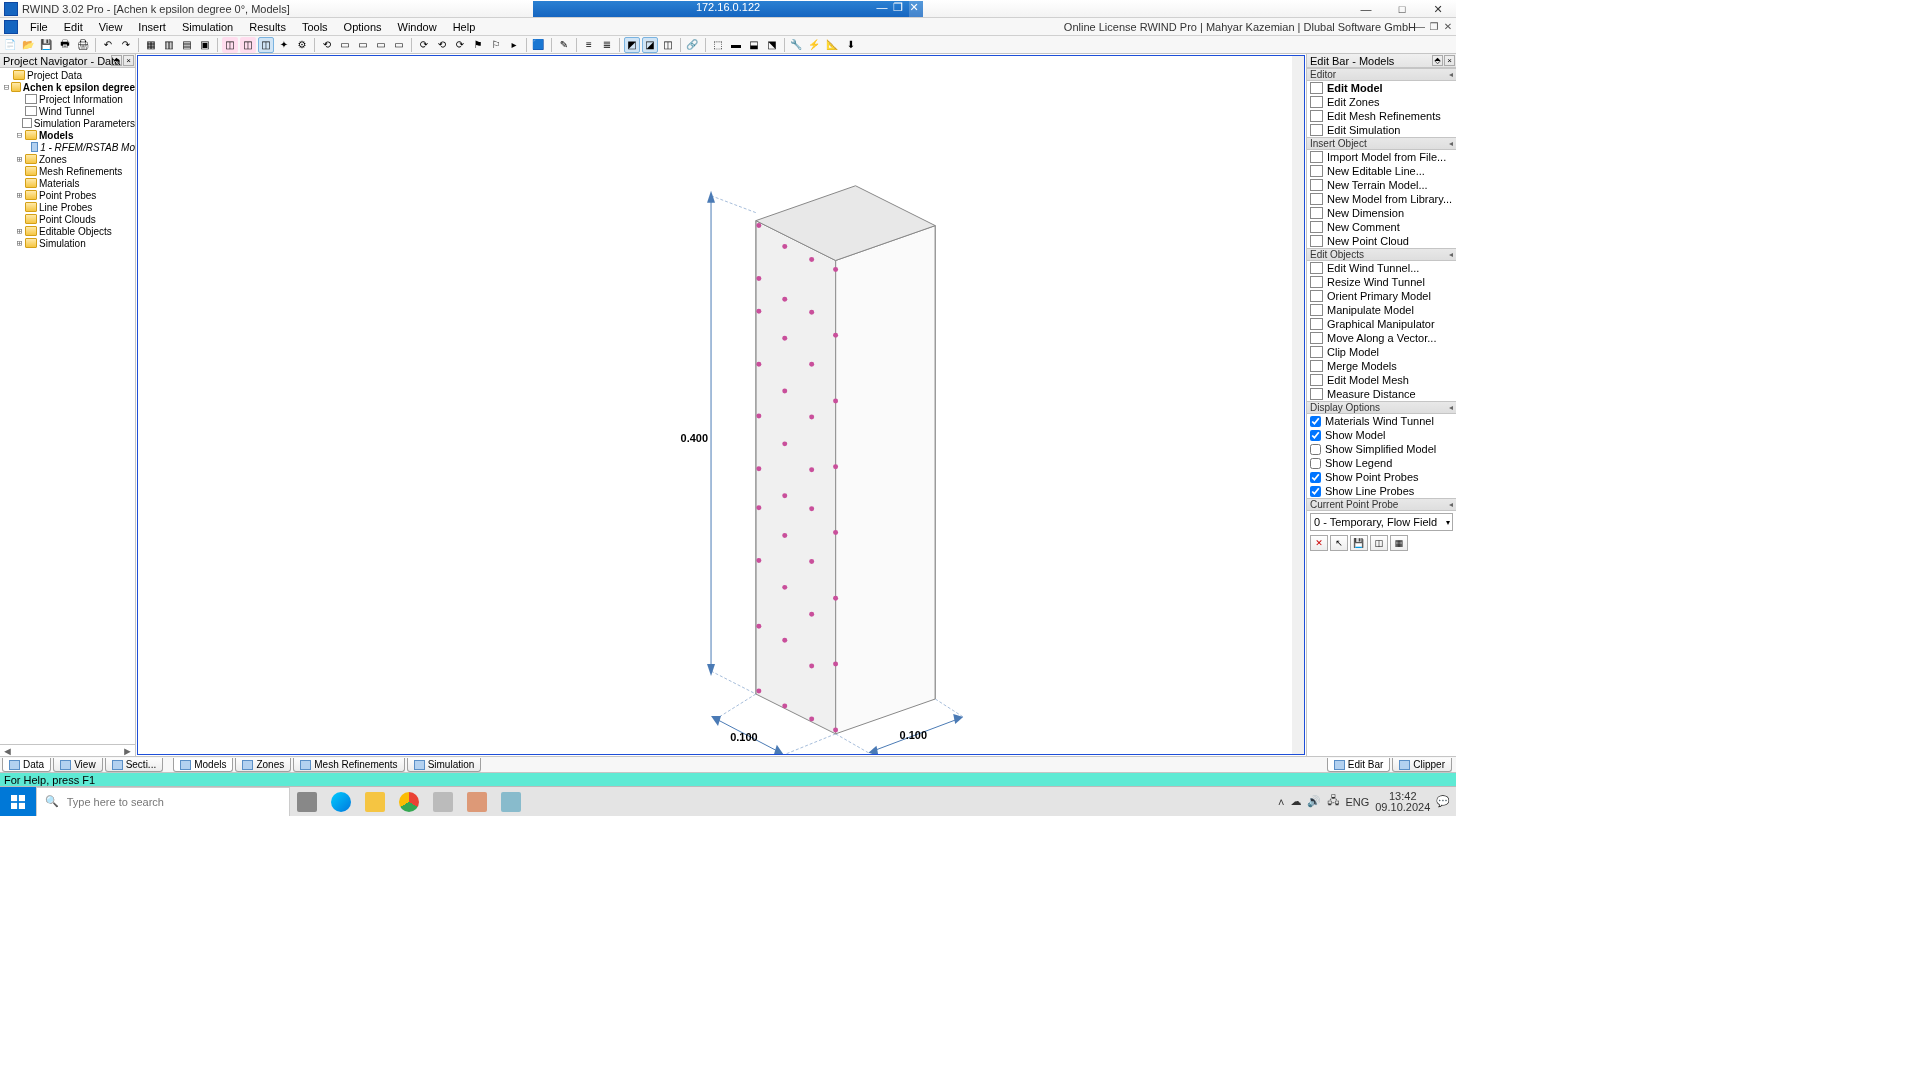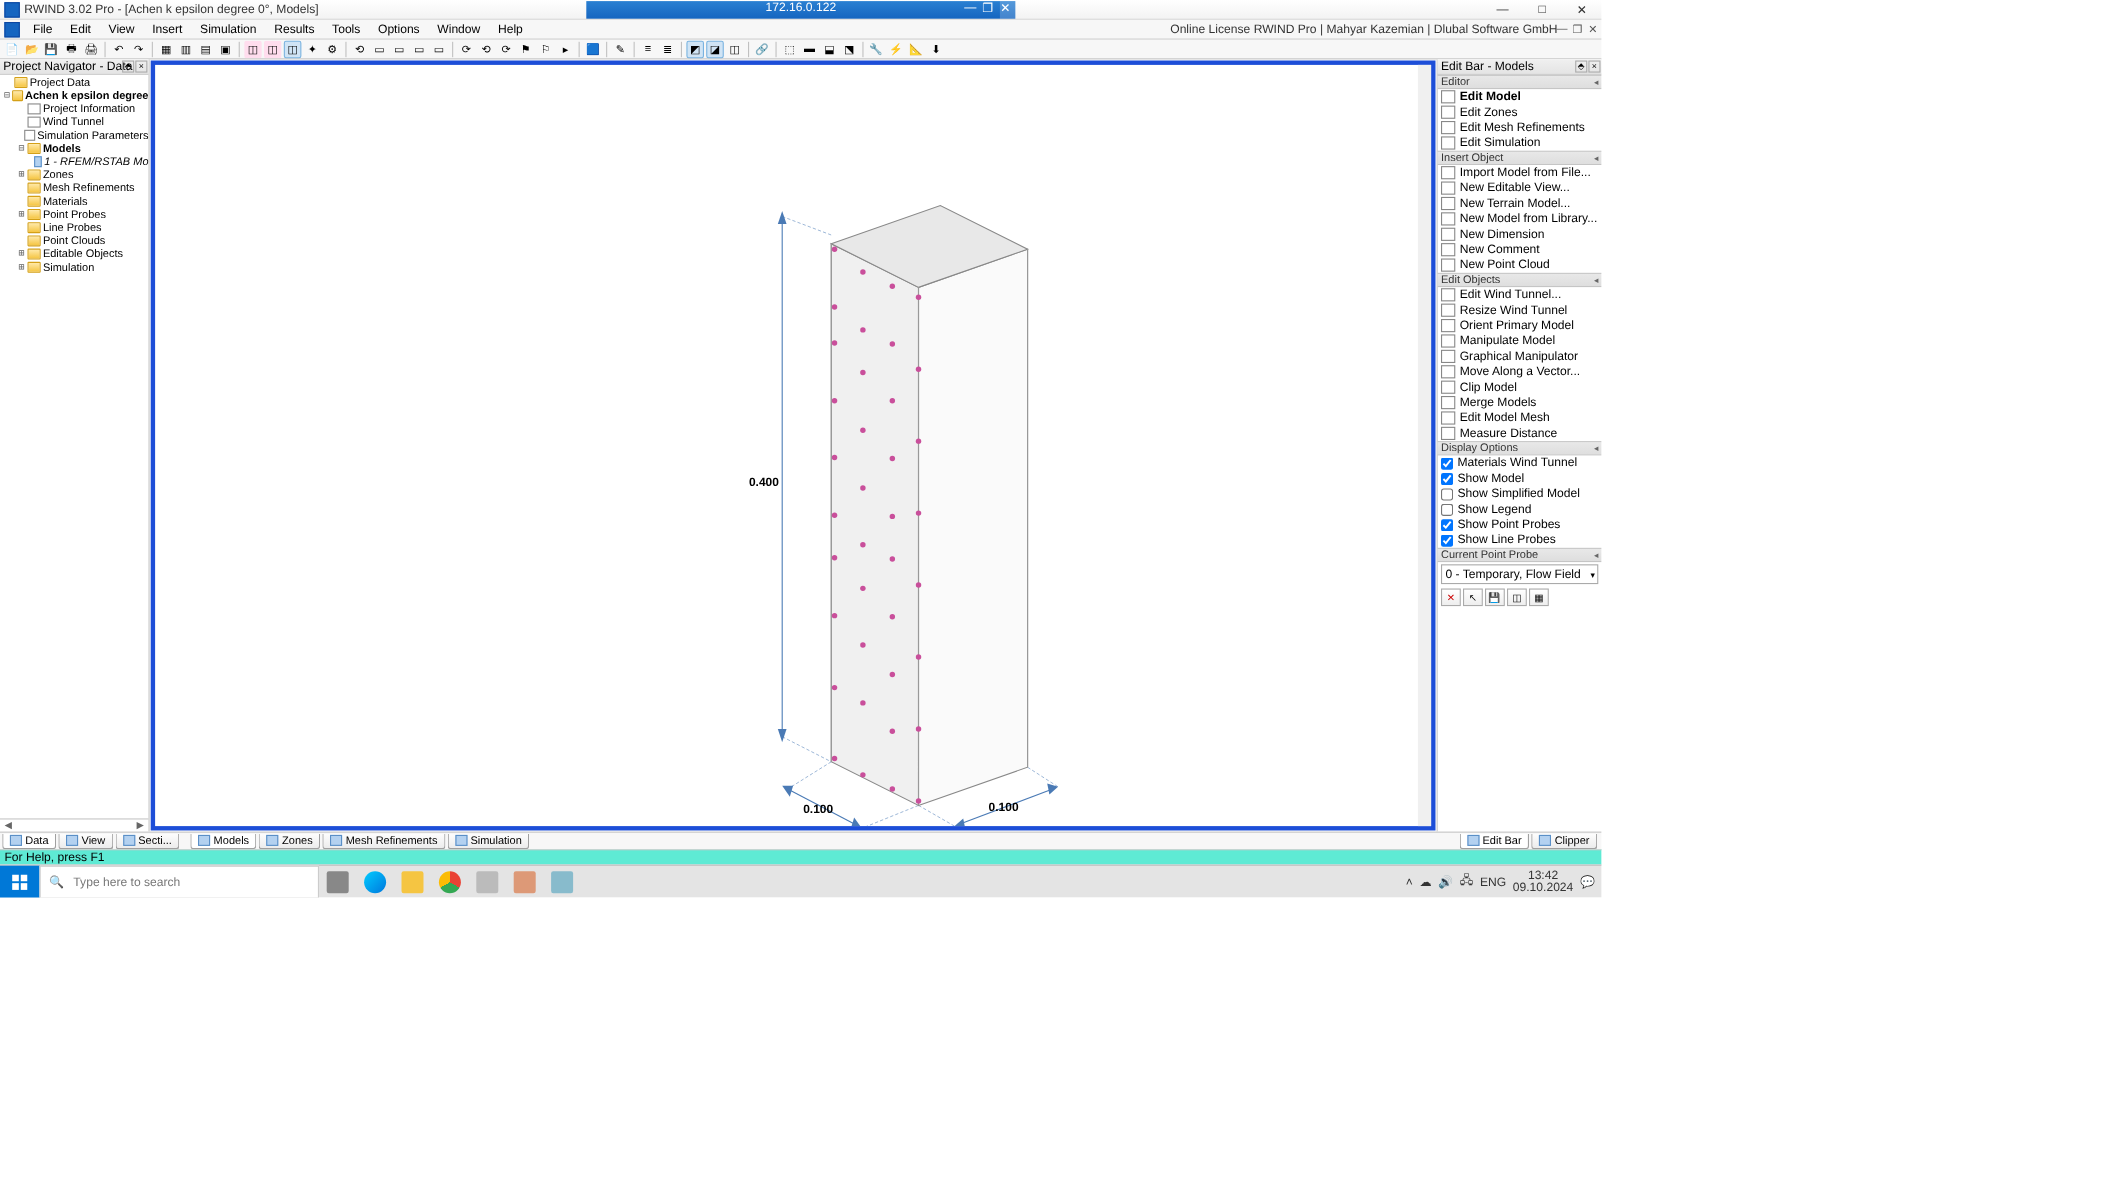--- a/index.html
+++ b/index.html
@@ -44,39 +44,39 @@
 .tree-row .ico { width:12px; height:10px; margin-right:2px; display:inline-block;}
 .ico.folder{ background:linear-gradient(#ffe9a8,#f5c542); border:1px solid #d4a017; border-radius:1px;}
 .ico.folder-open{ background:linear-gradient(#ffe9a8,#f5c542); border:1px solid #d4a017; border-radius:1px;}
 .ico.page{ background:#fff; border:1px solid #888;}
 .ico.model{ background:#b3d1f0; border:1px solid #5a8fc7;}
 .tree-row.bold .lbl{ font-weight:bold;}
 .tree-row .lbl { font-size:10px; }
 .left-scroll { height:12px; border-top:1px solid #c5c5c5; display:flex; align-items:center; justify-content:space-between; padding:0 2px; font-size:9px; color:#666;}
 
 
-.viewport { flex:1; background:#fff; position:relative; border:4px solid #1d4ed8; margin:1px;}
+.viewport { flex:1; background:#fff; position:relative; border:1px solid #1d4ed8; margin:1px;}
 .viewport svg { width:100%; height:100%;}
 .vp-scroll-v { position:absolute; right:0; top:0; bottom:0; width:12px; background:#f0f0f0;}
 
 
 .rightpanel{ width:150px; background:#fff; border-left:1px solid #c5c5c5; display:flex; flex-direction:column;}
 .section-hdr{ height:13px; background:linear-gradient(#e8e8e8,#dedede); border-top:1px solid #c5c5c5; border-bottom:1px solid #c5c5c5; display:flex; align-items:center; padding:0 3px; font-size:10px; color:#333; position:relative;}
 .section-hdr .arr{ position:absolute; right:3px; font-size:8px; color:#666;}
 .r-item{ height:14px; display:flex; align-items:center; padding:0 3px; font-size:10px;}
 .r-item .rico{ width:13px; height:12px; margin-right:4px; display:inline-block; border:1px solid #888; background:#fff;}
 .r-item.bold{ font-weight:bold;}
 .r-item input[type=checkbox]{ width:11px; height:11px; margin-right:4px;}
 .r-select{ margin:2px 3px; height:18px; border:1px solid #aaa; font-size:10px; display:flex; align-items:center; padding:0 3px; position:relative; background:#fff;}
 .r-select .dd{ position:absolute; right:2px; font-size:8px;}
 .r-tbtns{ display:flex; padding:2px 3px; gap:2px;}
 .r-tbtns .tbb{ width:18px; height:16px; border:1px solid #aaa; background:linear-gradient(#fff,#eee); display:flex; align-items:center; justify-content:center; font-size:9px;}
 
 
-.bottom-tabs{ height:16px; background:#f7f7f7; border-top:1px solid #c5c5c5; display:flex; align-items:center; padding:0 2px; position:relative;}
+.bottom-tabs{ height:16px; background:#f7f7f7; border-top:1px solid #c5c5c5; display:flex; align-items:flex-end; padding:0 2px; position:relative;}
 .bottom-tabs .btab{ height:14px; padding:0 6px; border:1px solid #a0a0a0; border-top:none; background:linear-gradient(#fdfdfd,#ececec); margin-right:2px; display:flex; align-items:center; font-size:10px; border-radius:0 0 3px 3px;}
 .bottom-tabs .btab .bico{ width:11px; height:10px; margin-right:3px; display:inline-block;}
 .bottom-tabs .btab.active{ background:#fff; font-weight:normal;}
 .bottom-tabs .right-tabs{ position:absolute; right:2px; display:flex;}
 
 
 .statusbar{ height:14px; background:#5eead4; border-top:1px solid #c5c5c5; display:flex; align-items:center; padding:0 4px; font-size:10px;}
 
 
 .taskbar{ height:30px; background:#e4e4e4; border-top:1px solid #bbb; display:flex; align-items:center; position:relative;}
@@ -394,21 +394,21 @@
           <span class="rico"></span>
           <span>Edit Simulation</span>
         </div>
         <div class="section-hdr">Insert Object<span class="arr">◂</span></div>
         <div class="r-item">
           <span class="rico"></span>
           <span>Import Model from File...</span>
         </div>
         <div class="r-item">
           <span class="rico"></span>
-          <span>New Editable View...</span>
+          <span>New Editable Line...</span>
         </div>
         <div class="r-item">
           <span class="rico"></span>
           <span>New Terrain Model...</span>
         </div>
         <div class="r-item">
           <span class="rico"></span>
           <span>New Model from Library...</span>
         </div>
         <div class="r-item">

